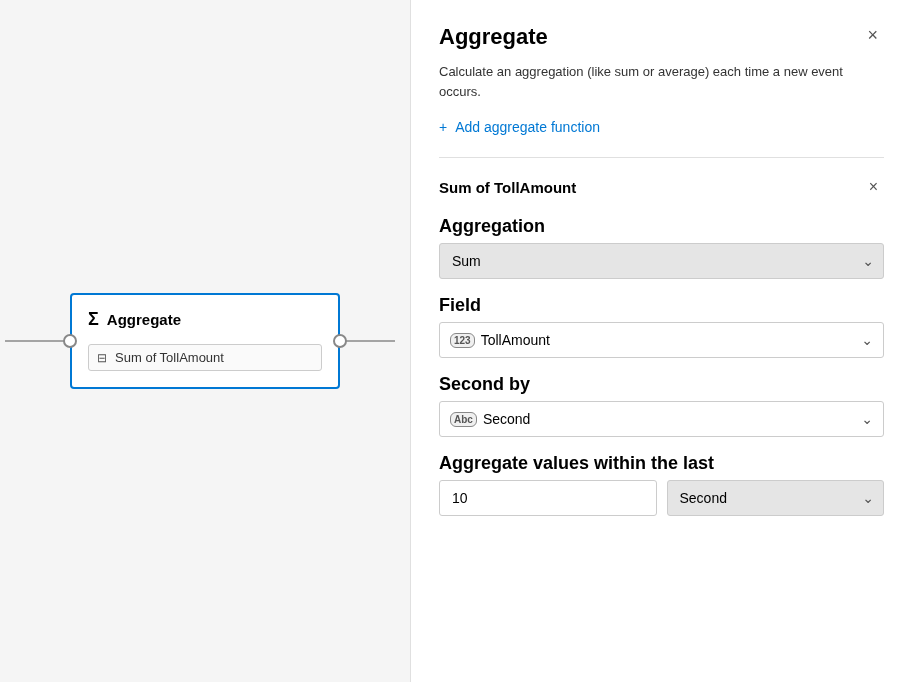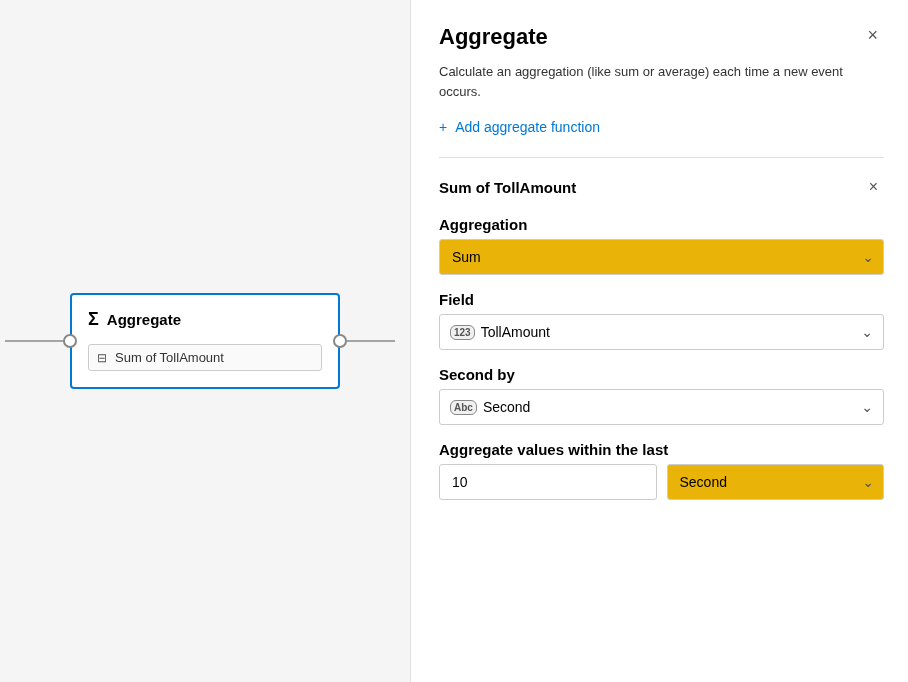--- a/index.html
+++ b/index.html
@@ -178,40 +178,40 @@
     .remove-btn {
       background: none;
       border: none;
       cursor: pointer;
       font-size: 16px;
       color: #555;
       padding: 2px 6px;
     }
 
     .field-label {
-      font-size: 15px;
+      font-size: 18px;
       font-weight: 600;
       color: #000;
       margin-bottom: 6px;
       display: block;
     }
 
     .dropdown-wrapper {
       position: relative;
       margin-bottom: 16px;
     }
 
     .dropdown-wrapper select {
       width: 100%;
       border: 1px solid #ccc;
       border-radius: 3px;
       padding: 9px 36px 9px 12px;
       font-size: 14px;
       color: #000;
-      background: #eab308;
+      background: #e5e5e5;
       appearance: none;
       -webkit-appearance: none;
       cursor: pointer;
     }
 
     .dropdown-wrapper .chevron {
       position: absolute;
       right: 10px;
       top: 50%;
       transform: translateY(-50%);

